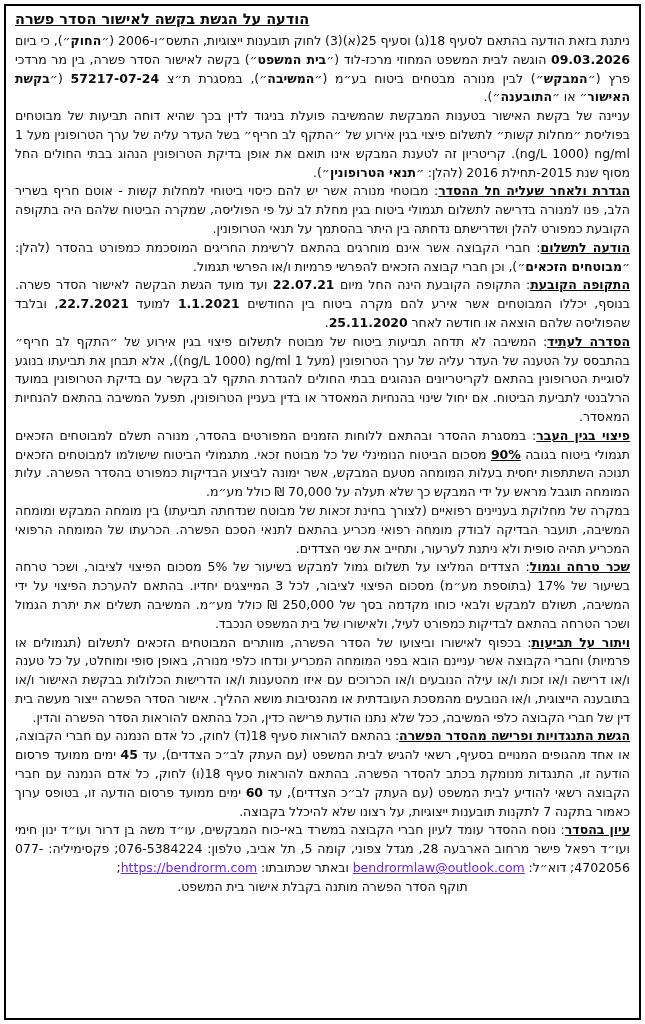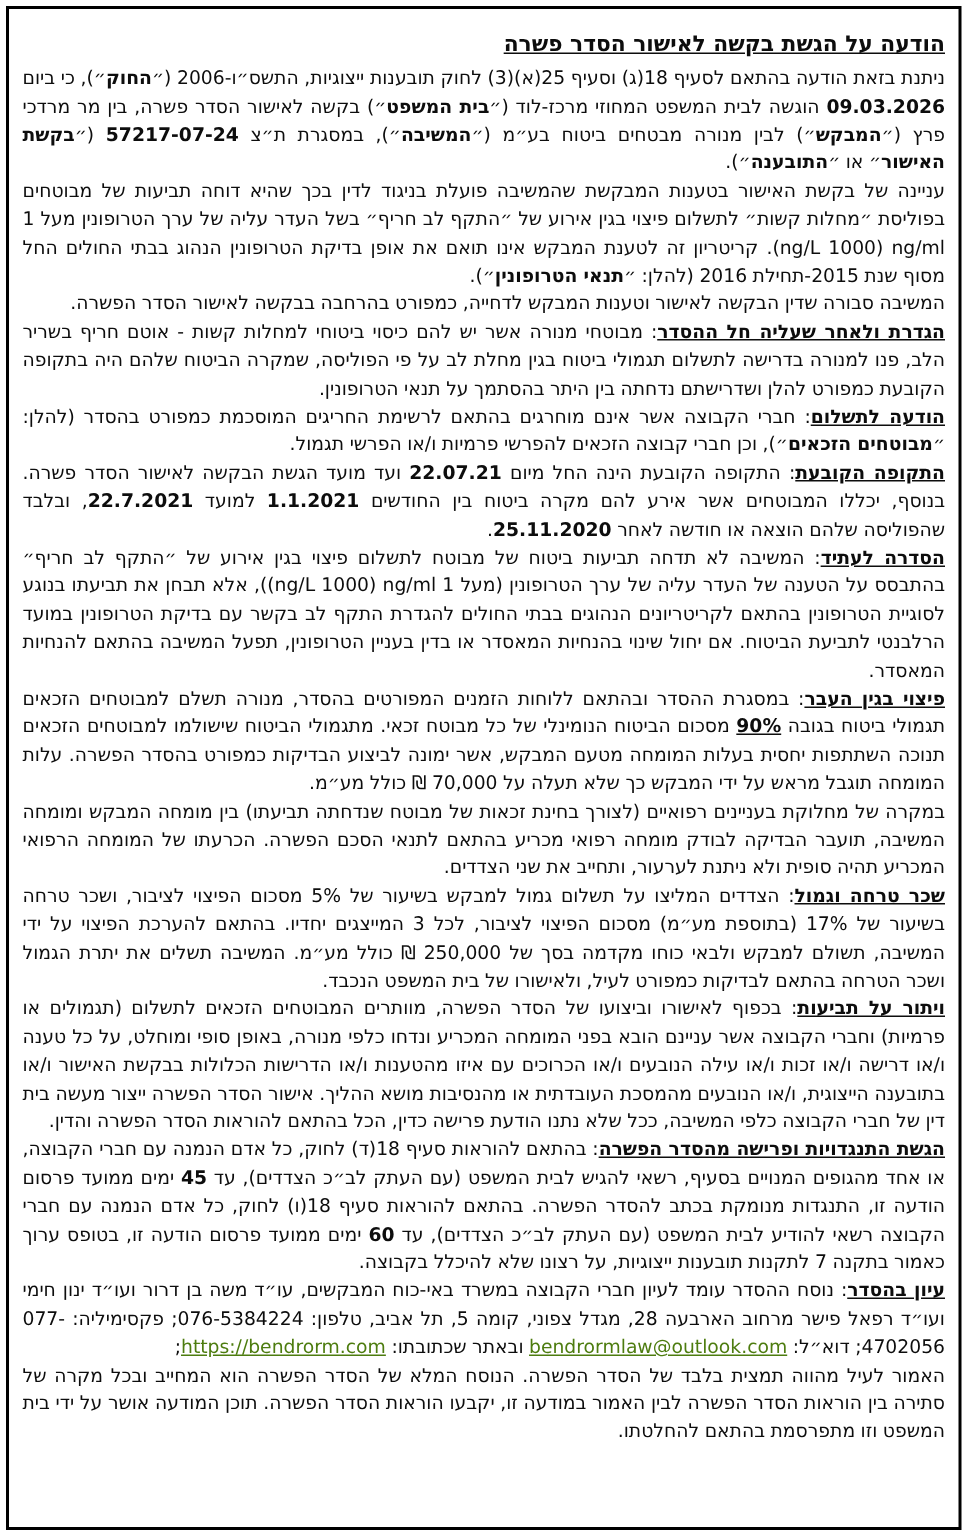--- a/index.html
+++ b/index.html
@@ -6,48 +6,47 @@
   .page{
     width:645px;height:1024px;background:#ffffff;box-sizing:border-box;
     padding:4px;position:relative;
     font-family:"DejaVu Sans",sans-serif;color:#0d0d0d;
   }
   .frame{
     border:2px solid #000000;height:100%;box-sizing:border-box;
     padding:5px 9px 4px 9px;overflow:hidden;direction:rtl;
   }
   .title{
-    text-align:right;font-weight:bold;text-decoration:underline;
-    font-size:14.5px;margin:11px 0 5px 0;
+    text-align:left;font-weight:bold;text-decoration:underline;
+    font-size:14.5px;margin:0 0 5px 0;
   }
   .para{
     margin:0;font-size:12.5px;line-height:18.8px;text-align:justify;
     text-justify:inter-word;word-spacing:-0.3px;
   }
   .para.center{text-align:center;}
   .seg-b{font-weight:bold;}
   .seg-bu{font-weight:bold;text-decoration:underline;}
-  .seg-link{text-decoration:underline;color:#4d7c0f;cursor:pointer;}
+  .seg-link{text-decoration:underline;color:#6d28d9;cursor:pointer;}
 </style>
 </head>
 <body>
 
 <div class="page">
   <div class="frame">
     <div class="title">הודעה על הגשת בקשה לאישור הסדר פשרה</div>
     <div>
         <p class="para"><span>ניתנת בזאת הודעה בהתאם לסעיף 18(ג) וסעיף 25(א)(3) לחוק תובענות ייצוגיות, התשס״ו-2006 (״</span><span class="seg-b">החוק</span><span>״), כי ביום </span><span class="seg-b">09.03.2026</span><span> הוגשה לבית המשפט המחוזי מרכז-לוד (״</span><span class="seg-b">בית המשפט</span><span>״) בקשה לאישור הסדר פשרה, בין מר מרדכי פרץ (״</span><span class="seg-b">המבקש</span><span>״) לבין מנורה מבטחים ביטוח בע״מ (״</span><span class="seg-b">המשיבה</span><span>״), במסגרת ת״צ </span><span class="seg-b">57217-07-24</span><span> (״</span><span class="seg-b">בקשת האישור</span><span>״ או ״</span><span class="seg-b">התובענה</span><span>״).</span></p>
         <p class="para"><span>עניינה של בקשת האישור בטענות המבקשת שהמשיבה פועלת בניגוד לדין בכך שהיא דוחה תביעות של מבוטחים בפוליסת ״מחלות קשות״ לתשלום פיצוי בגין אירוע של ״התקף לב חריף״ בשל העדר עליה של ערך הטרופונין מעל 1 ng/ml‏ (1000 ng/L). קריטריון זה לטענת המבקש אינו תואם את אופן בדיקת הטרופונין הנהוג בבתי החולים החל מסוף שנת 2015-תחילת 2016 (להלן: ״</span><span class="seg-b">תנאי הטרופונין</span><span>״).</span></p>
-        <p class="para"><span>המשיבה סבורה שדין הבקשה לאישור וטענות המבקש לדחייה, כמפורט בהרחבה בבקשה לאישור הסדר הפשרה.</span></p>
         <p class="para"><span class="seg-bu">הגדרת ולאחר שעליה חל ההסדר</span><span>: מבוטחי מנורה אשר יש להם כיסוי ביטוחי למחלות קשות - אוטם חריף בשריר הלב, פנו למנורה בדרישה לתשלום תגמולי ביטוח בגין מחלת לב על פי הפוליסה, שמקרה הביטוח שלהם היה בתקופה הקובעת כמפורט להלן ושדרישתם נדחתה בין היתר בהסתמך על תנאי הטרופונין.</span></p>
         <p class="para"><span class="seg-bu">הודעה לתשלום</span><span>: חברי הקבוצה אשר אינם מוחרגים בהתאם לרשימת החריגים המוסכמת כמפורט בהסדר (להלן: ״</span><span class="seg-b">מבוטחים הזכאים</span><span>״), וכן חברי קבוצה הזכאים להפרשי פרמיות ו/או הפרשי תגמול.</span></p>
         <p class="para"><span class="seg-bu">התקופה הקובעת</span><span>: התקופה הקובעת הינה החל מיום </span><span class="seg-b">22.07.21</span><span> ועד מועד הגשת הבקשה לאישור הסדר פשרה. בנוסף, יכללו המבוטחים אשר אירע להם מקרה ביטוח בין החודשים </span><span class="seg-b">1.1.2021</span><span> למועד </span><span class="seg-b">22.7.2021</span><span>, ובלבד שהפוליסה שלהם הוצאה או חודשה לאחר </span><span class="seg-b">25.11.2020</span><span>.</span></p>
         <p class="para"><span class="seg-bu">הסדרה לעתיד</span><span>: המשיבה לא תדחה תביעות ביטוח של מבוטח לתשלום פיצוי בגין אירוע של ״התקף לב חריף״ בהתבסס על הטענה של העדר עליה של ערך הטרופונין (מעל 1 ng/ml‏ (1000 ng/L)), אלא תבחן את תביעתו בנוגע לסוגיית הטרופונין בהתאם לקריטריונים הנהוגים בבתי החולים להגדרת התקף לב בקשר עם בדיקת הטרופונין במועד הרלבנטי לתביעת הביטוח. אם יחול שינוי בהנחיות המאסדר או בדין בעניין הטרופונין, תפעל המשיבה בהתאם להנחיות המאסדר.</span></p>
         <p class="para"><span class="seg-bu">פיצוי בגין העבר</span><span>: במסגרת ההסדר ובהתאם ללוחות הזמנים המפורטים בהסדר, מנורה תשלם למבוטחים הזכאים תגמולי ביטוח בגובה </span><span class="seg-bu">90%</span><span> מסכום הביטוח הנומינלי של כל מבוטח זכאי. מתגמולי הביטוח שישולמו למבוטחים הזכאים תנוכה השתתפות יחסית בעלות המומחה מטעם המבקש, אשר ימונה לביצוע הבדיקות כמפורט בהסדר הפשרה. עלות המומחה תוגבל מראש על ידי המבקש כך שלא תעלה על 70,000 ₪ כולל מע״מ.</span></p>
         <p class="para"><span>במקרה של מחלוקת בעניינים רפואיים (לצורך בחינת זכאות של מבוטח שנדחתה תביעתו) בין מומחה המבקש ומומחה המשיבה, תועבר הבדיקה לבודק מומחה רפואי מכריע בהתאם לתנאי הסכם הפשרה. הכרעתו של המומחה הרפואי המכריע תהיה סופית ולא ניתנת לערעור, ותחייב את שני הצדדים.</span></p>
         <p class="para"><span class="seg-bu">שכר טרחה וגמול</span><span>: הצדדים המליצו על תשלום גמול למבקש בשיעור של 5% מסכום הפיצוי לציבור, ושכר טרחה בשיעור של 17% (בתוספת מע״מ) מסכום הפיצוי לציבור, לכל 3 המייצגים יחדיו. בהתאם להערכת הפיצוי על ידי המשיבה, תשולם למבקש ולבאי כוחו מקדמה בסך של 250,000 ₪ כולל מע״מ. המשיבה תשלים את יתרת הגמול ושכר הטרחה בהתאם לבדיקות כמפורט לעיל, ולאישורו של בית המשפט הנכבד.</span></p>
         <p class="para"><span class="seg-bu">ויתור על תביעות</span><span>: בכפוף לאישורו וביצועו של הסדר הפשרה, מוותרים המבוטחים הזכאים לתשלום (תגמולים או פרמיות) וחברי הקבוצה אשר עניינם הובא בפני המומחה המכריע ונדחו כלפי מנורה, באופן סופי ומוחלט, על כל טענה ו/או דרישה ו/או זכות ו/או עילה הנובעים ו/או הכרוכים עם איזו מהטענות ו/או הדרישות הכלולות בבקשת האישור ו/או בתובענה הייצוגית, ו/או הנובעים מהמסכת העובדתית או מהנסיבות מושא ההליך. אישור הסדר הפשרה ייצור מעשה בית דין של חברי הקבוצה כלפי המשיבה, ככל שלא נתנו הודעת פרישה כדין, הכל בהתאם להוראות הסדר הפשרה והדין.</span></p>
         <p class="para"><span class="seg-bu">הגשת התנגדויות ופרישה מהסדר הפשרה</span><span>: בהתאם להוראות סעיף 18(ד) לחוק, כל אדם הנמנה עם חברי הקבוצה, או אחד מהגופים המנויים בסעיף, רשאי להגיש לבית המשפט (עם העתק לב״כ הצדדים), עד </span><span class="seg-b">45</span><span> ימים ממועד פרסום הודעה זו, התנגדות מנומקת בכתב להסדר הפשרה. בהתאם להוראות סעיף 18(ו) לחוק, כל אדם הנמנה עם חברי הקבוצה רשאי להודיע לבית המשפט (עם העתק לב״כ הצדדים), עד </span><span class="seg-b">60</span><span> ימים ממועד פרסום הודעה זו, בטופס ערוך כאמור בתקנה 7 לתקנות תובענות ייצוגיות, על רצונו שלא להיכלל בקבוצה.</span></p>
         <p class="para"><span class="seg-bu">עיון בהסדר</span><span>: נוסח ההסדר עומד לעיון חברי הקבוצה במשרד באי-כוח המבקשים, עו״ד משה בן דרור ועו״ד ינון חימי ועו״ד רפאל פישר מרחוב הארבעה 28, מגדל צפוני, קומה 5, תל אביב, טלפון: 076-5384224; פקסימיליה: 077-4702056; דוא״ל: </span><span class="seg-link">bendrormlaw@outlook.com</span><span> ובאתר שכתובתו: </span><span class="seg-link">https://bendrorm.com</span><span>;</span></p>
-        <p class="para"><span>האמור לעיל מהווה תמצית בלבד של הסדר הפשרה. הנוסח המלא של הסדר הפשרה הוא המחייב ובכל מקרה של סתירה בין הוראות הסדר הפשרה לבין האמור במודעה זו, יקבעו הוראות הסדר הפשרה. תוכן המודעה אושר על ידי בית המשפט וזו מתפרסמת בהתאם להחלטתו.</span></p>
+        <p class="para center"><span>תוקף הסדר הפשרה מותנה בקבלת אישור בית המשפט.</span></p>
       </div>
   </div>
 </div>
 
 </body></html>

